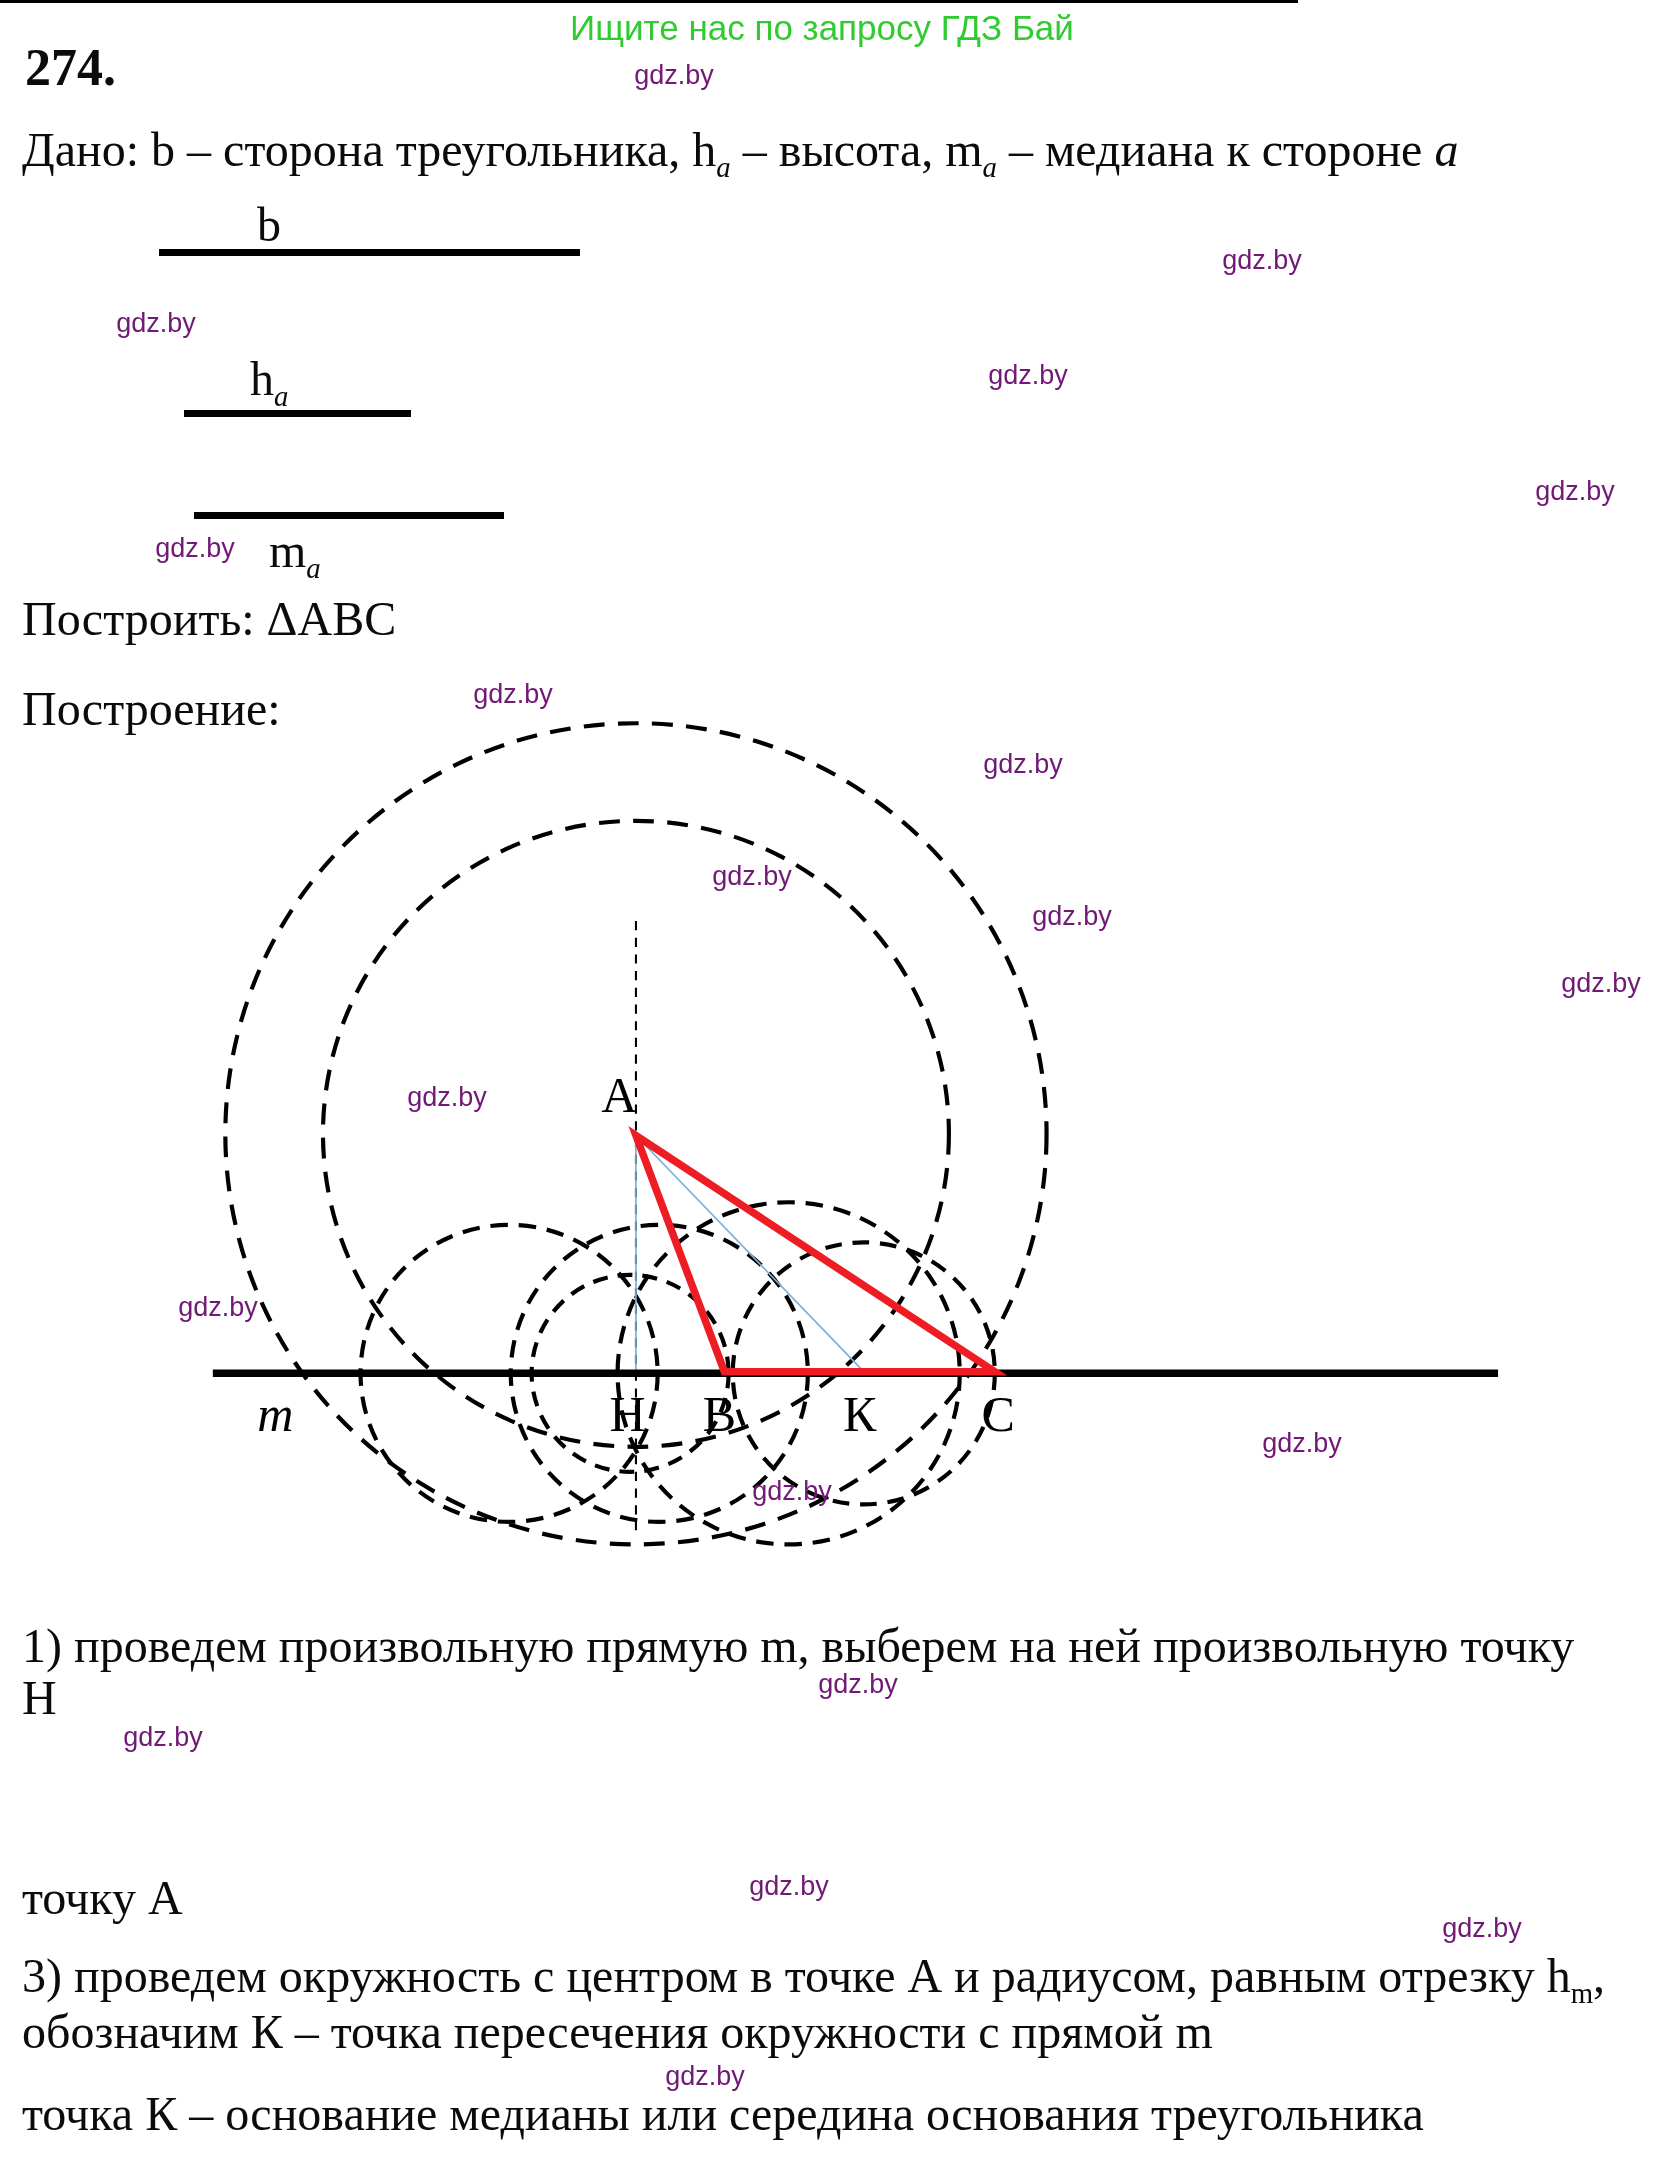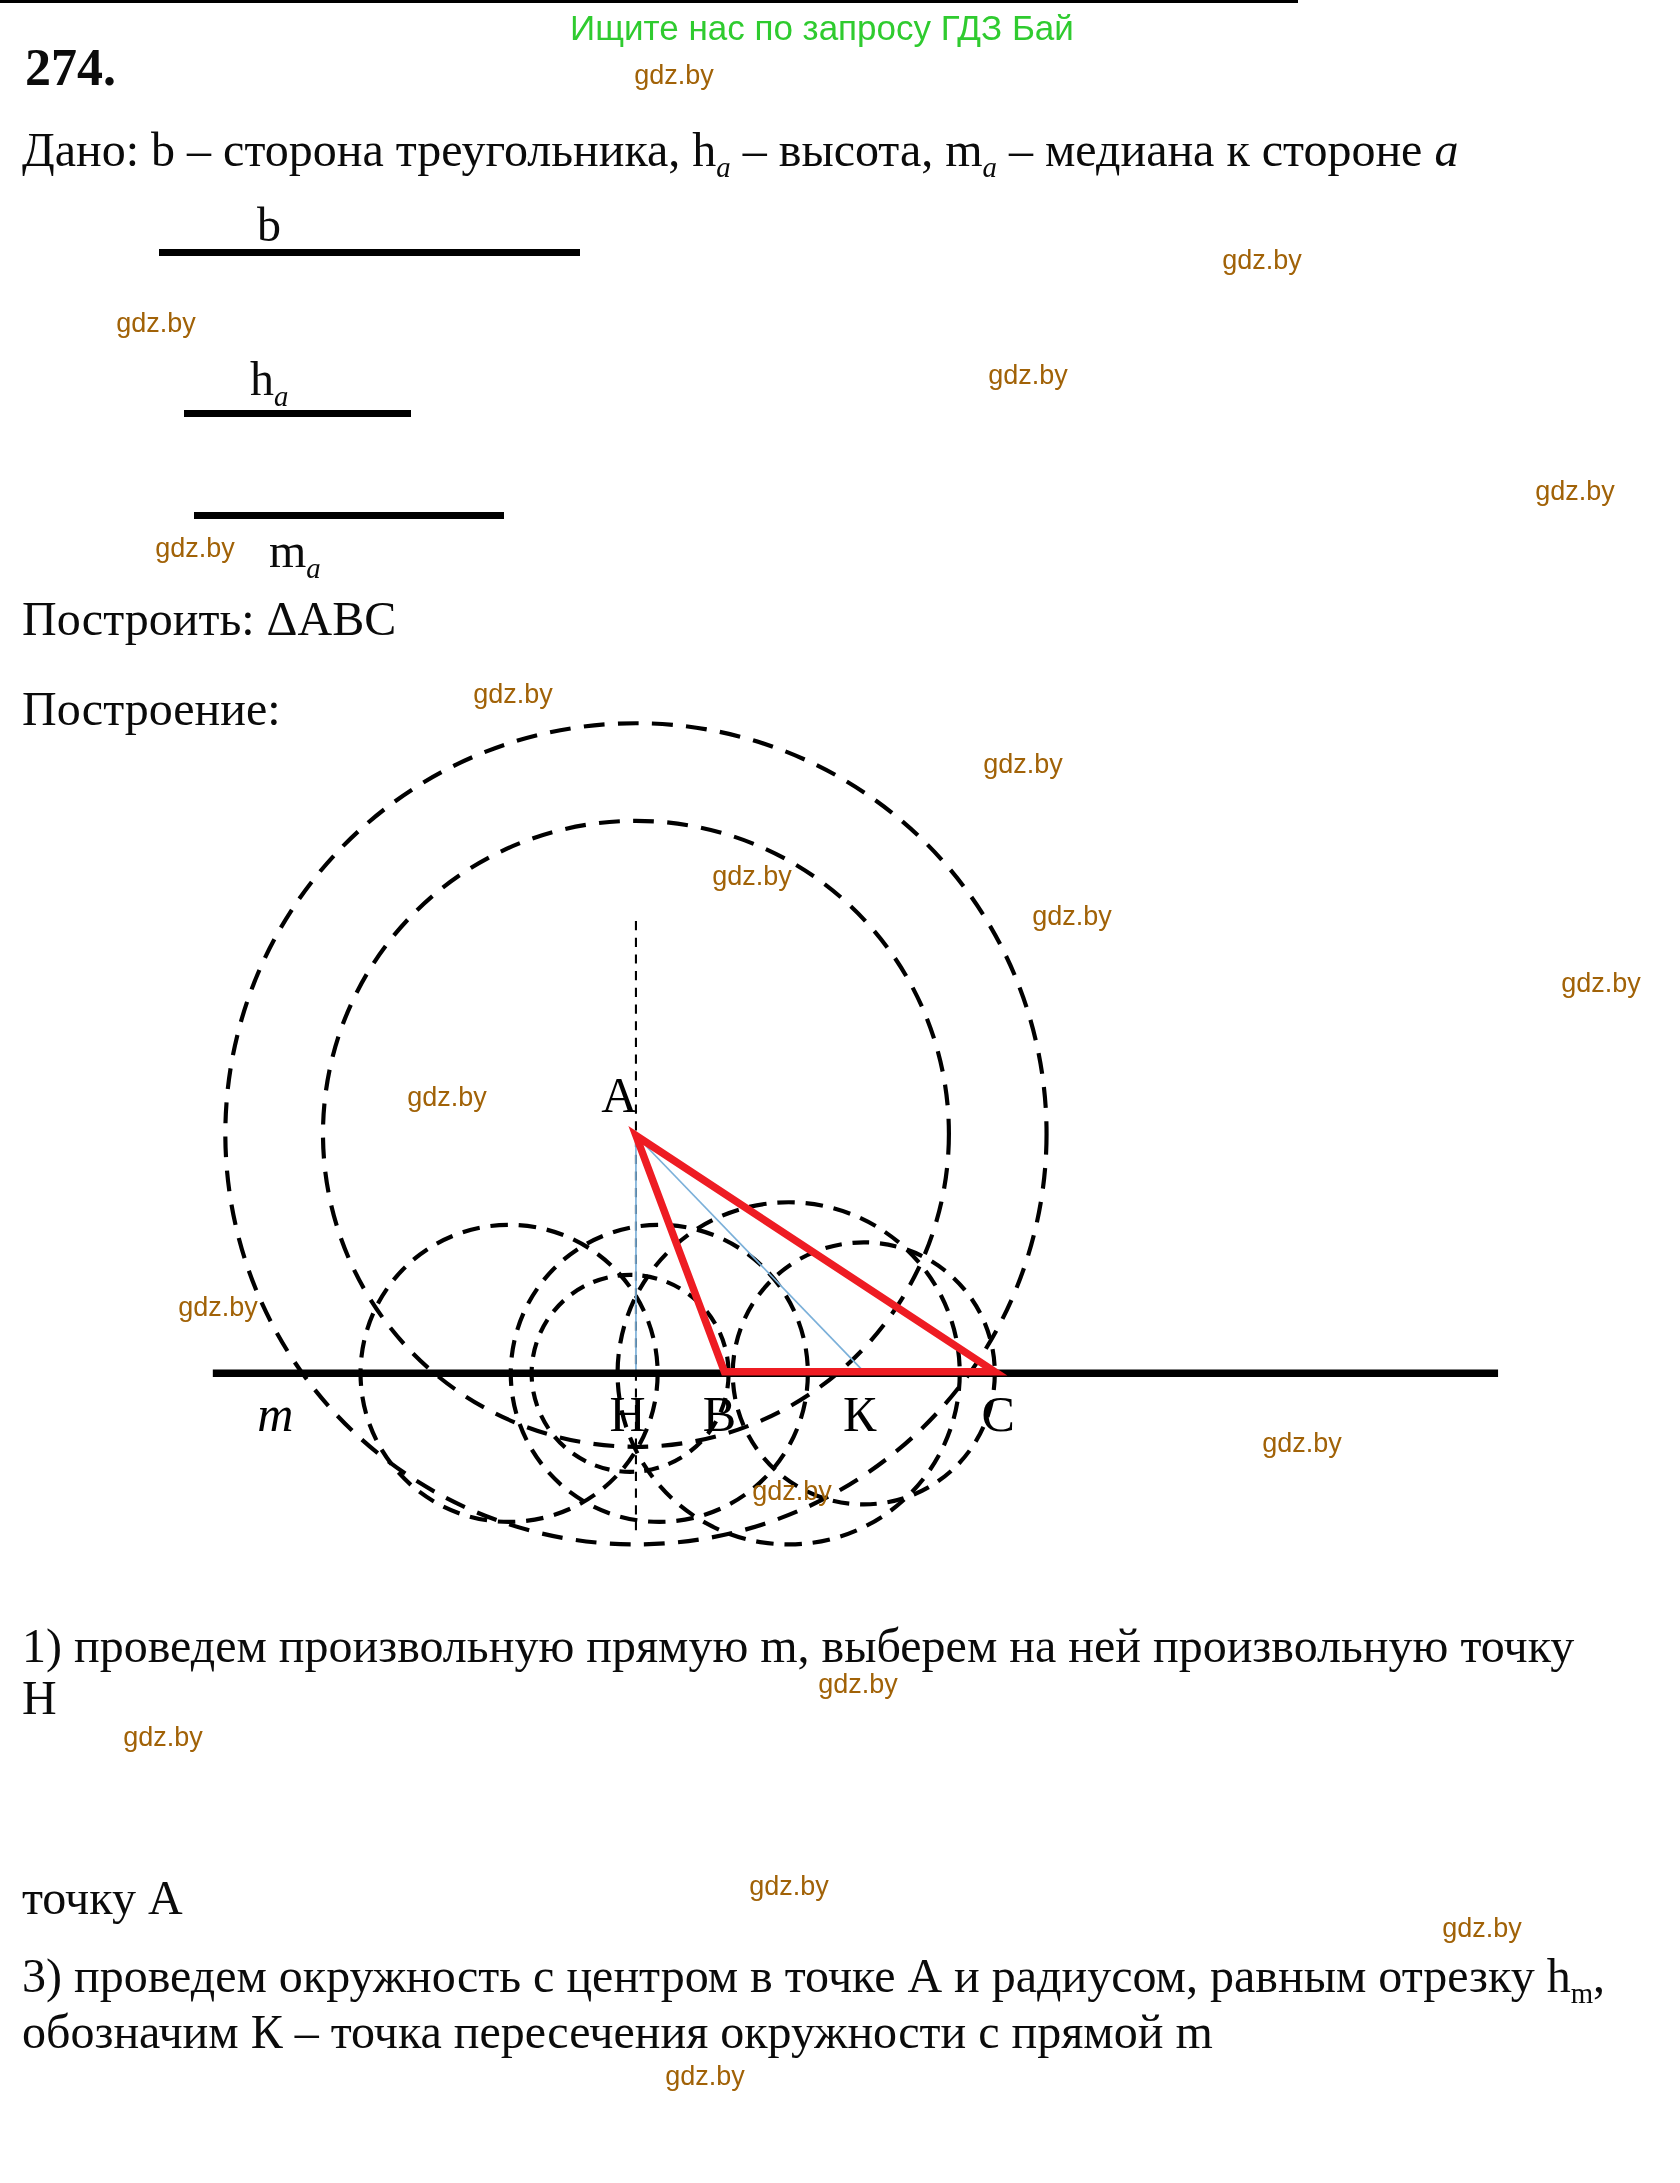--- a/index.html
+++ b/index.html
@@ -4,21 +4,21 @@
 <style>
   html,body{margin:0;padding:0;background:#ffffff;}
   .page{position:relative;width:1644px;height:2183px;background:#ffffff;overflow:hidden;
         font-family:"Liberation Serif","DejaVu Serif",serif;color:#0b0b0b;}
   .abs{position:absolute;}
   .serif{font-family:"Liberation Serif","DejaVu Serif",serif;font-size:48px;line-height:55px;white-space:nowrap;}
   .num{font-size:52px;font-weight:bold;}
   .seglabel{font-size:48px;}
   .segline{background:#000;height:6.7px;}
   .wm{position:absolute;transform:translate(-50%,-50%);font-family:"Liberation Sans","DejaVu Sans",sans-serif;
-      font-size:27px;color:#a16207;white-space:nowrap;}
+      font-size:27px;color:#701a75;white-space:nowrap;}
   .header-green{position:absolute;top:8.3px;left:0;width:100%;text-align:center;
       font-family:"Liberation Sans","DejaVu Sans",sans-serif;font-size:35px;color:#2fcb2f;white-space:nowrap;}
   .footer{position:absolute;top:2149px;left:0;width:100%;text-align:center;
       font-family:"Liberation Sans","DejaVu Sans",sans-serif;font-size:28px;font-weight:500;color:#5b1d8f;white-space:nowrap;}
   sub.si{font-size:0.60em;font-style:italic;line-height:0;}
   sub.sr{font-size:0.60em;line-height:0;}
   .it{font-style:italic;}
   .topline{position:absolute;top:0;left:0;width:1298px;height:3.3px;background:#000;}
   svg text{font-family:"Liberation Serif","DejaVu Serif",serif;}
 </style>
@@ -97,15 +97,16 @@
   <div class="wm" style="left:163px;top:1737px;">gdz.by</div>
 
   <div class="abs serif" style="left:22px;top:1870px;">точку А</div>
   <div class="wm" style="left:789px;top:1886px;">gdz.by</div>
   <div class="wm" style="left:1482px;top:1928px;">gdz.by</div>
 
   <div class="abs serif" style="left:22px;top:1948px;"><span>3) проведем окружность с центром в точке А и радиусом, равным отрезку h</span><sub class="sr">m</sub><span>,</span></div>
   <div class="abs serif" style="left:22px;top:2004px;">обозначим К – точка пересечения окружности с прямой m</div>
   <div class="wm" style="left:705px;top:2076px;">gdz.by</div>
 
+  <div class="abs serif" style="left:22px;top:2086px;">точка К – основание медианы или середина основания треугольника</div>
 
 </div>
 
 
 </body></html>

